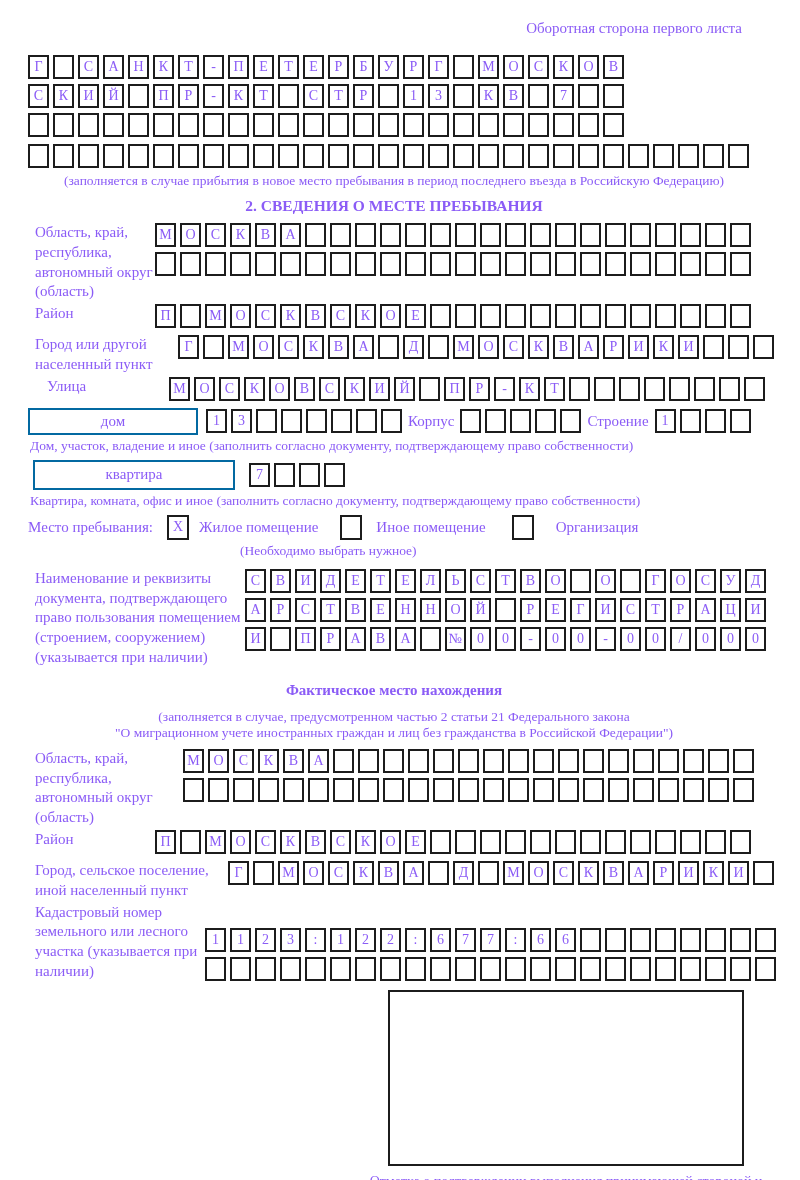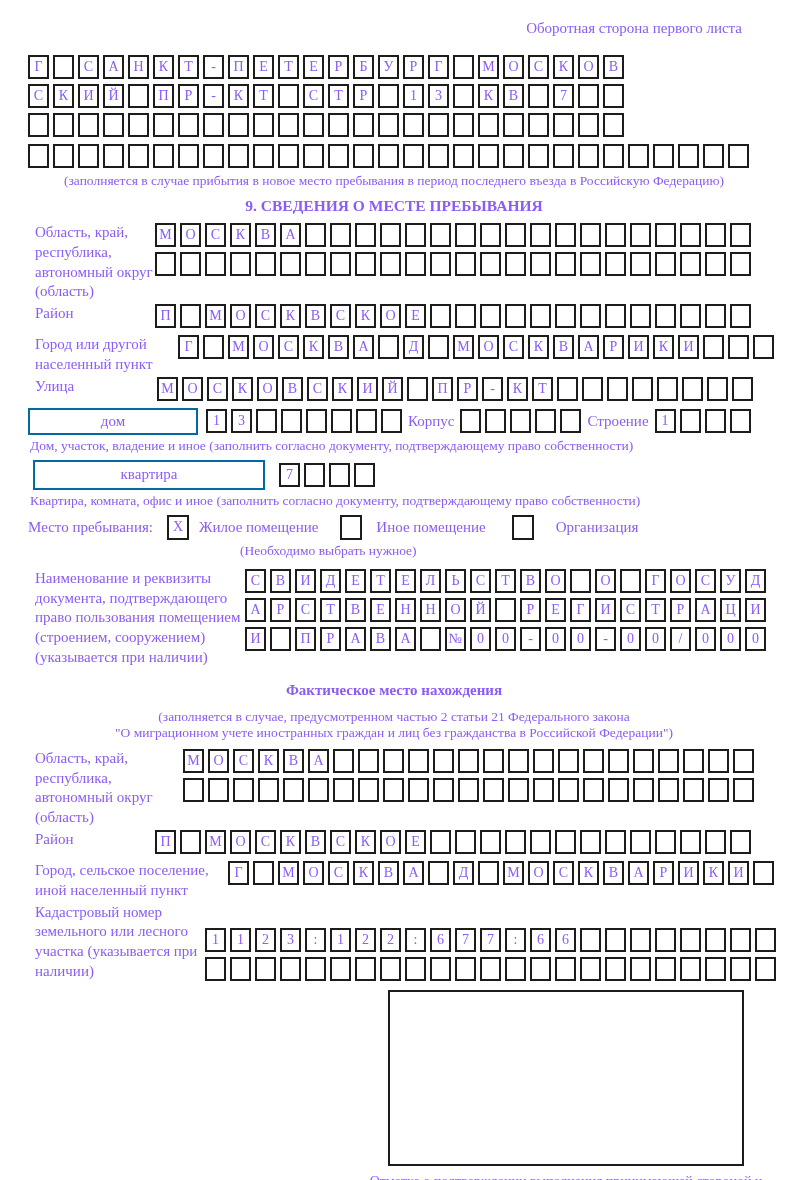--- a/index.html
+++ b/index.html
@@ -7,21 +7,21 @@
     width:800px;height:1180px;box-sizing:border-box;
     padding:20px 40px 0 28px;position:relative;overflow:hidden;
     font-family:"Liberation Serif","DejaVu Serif",serif;color:#8b5cf6;background:#fff;
   }
   .header-note{text-align:right;font-size:15px;padding-right:18px;margin-bottom:18px;}
   .flex{display:flex;align-items:flex-start;}
   .label{font-size:15px;line-height:1.32;padding-left:7px;box-sizing:border-box;flex:none;}
   .w152{width:152px;}
   .w127{width:127px;}
   .w150{width:150px;}
-  .w129{width:129px;}
+  .w129{width:129px;margin-left:12px;}
   .w217{width:217px;}
   .w155{width:155px;}
   .w200{width:200px;}
   .w177{width:177px;}
   .cells-col{flex:none;}
   .cellrow{display:flex;gap:4px;margin-bottom:5px;flex:none;}
   .cell{
     box-sizing:border-box;flex:none;width:21px;height:24px;
     border:2px solid #1c1c1c;display:flex;align-items:center;justify-content:center;
     font-size:14px;line-height:1;background:#fff;
@@ -173,21 +173,21 @@
       <span class="cell"></span>
       <span class="cell"></span>
       <span class="cell"></span>
       <span class="cell"></span>
       <span class="cell"></span>
       <span class="cell"></span>
       <span class="cell"></span>
     </div>
   <div class="note center">(заполняется в случае прибытия в новое место пребывания в период последнего въезда в Российскую Федерацию)</div>
 
-  <div class="sec-title">9. СВЕДЕНИЯ О МЕСТЕ ПРЕБЫВАНИЯ</div>
+  <div class="sec-title">2. СВЕДЕНИЯ О МЕСТЕ ПРЕБЫВАНИЯ</div>
 
   <div class="flex mb2">
     <div class="label w127">Область, край, республика, автономный округ (область)</div>
     <div class="cells-col">
       <div class="cellrow">
           <span class="cell">М</span>
           <span class="cell">О</span>
           <span class="cell">С</span>
           <span class="cell">К</span>
           <span class="cell">В</span>
@@ -354,21 +354,21 @@
     <div class="cellrow">
         <span class="cell">1</span>
         <span class="cell"></span>
         <span class="cell"></span>
         <span class="cell"></span>
       </div>
   </div>
   <div class="caption">Дом, участок, владение и иное (заполнить согласно документу, подтверждающему право собственности)</div>
 
   <div class="flex kv-row">
-    <div class="widebox" style="width:232px">квартира</div>
+    <div class="widebox" style="width:202px">квартира</div>
     <div class="cellrow">
         <span class="cell">7</span>
         <span class="cell"></span>
         <span class="cell"></span>
         <span class="cell"></span>
       </div>
   </div>
   <div class="caption">Квартира, комната, офис и иное (заполнить согласно документу, подтверждающему право собственности)</div>
 
   <div class="flex chk-row">

